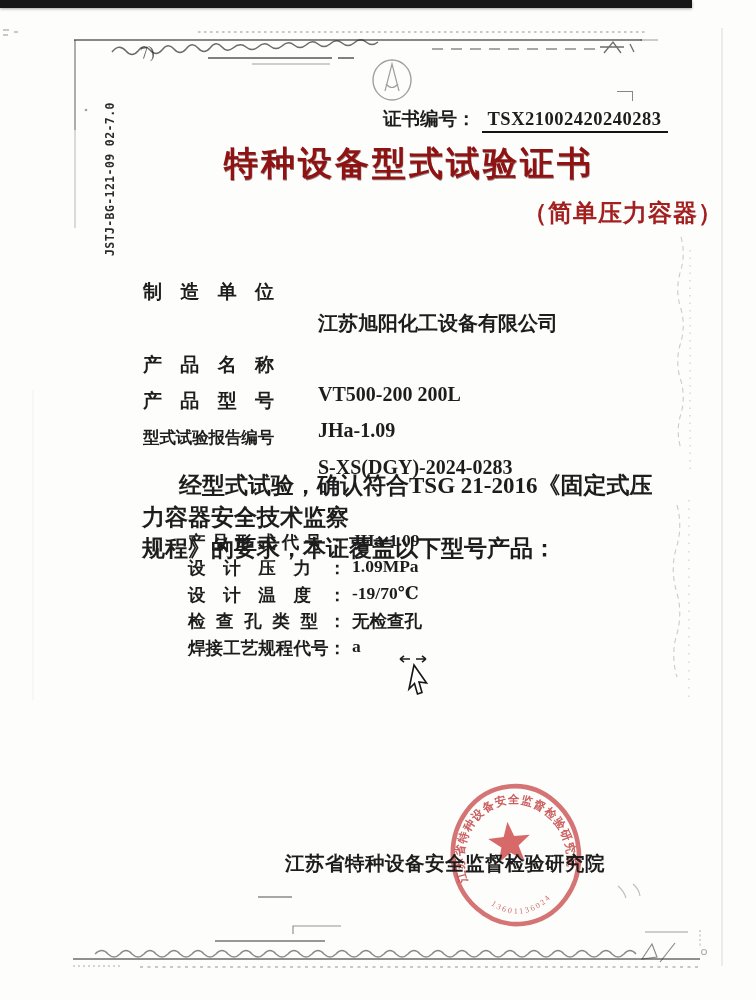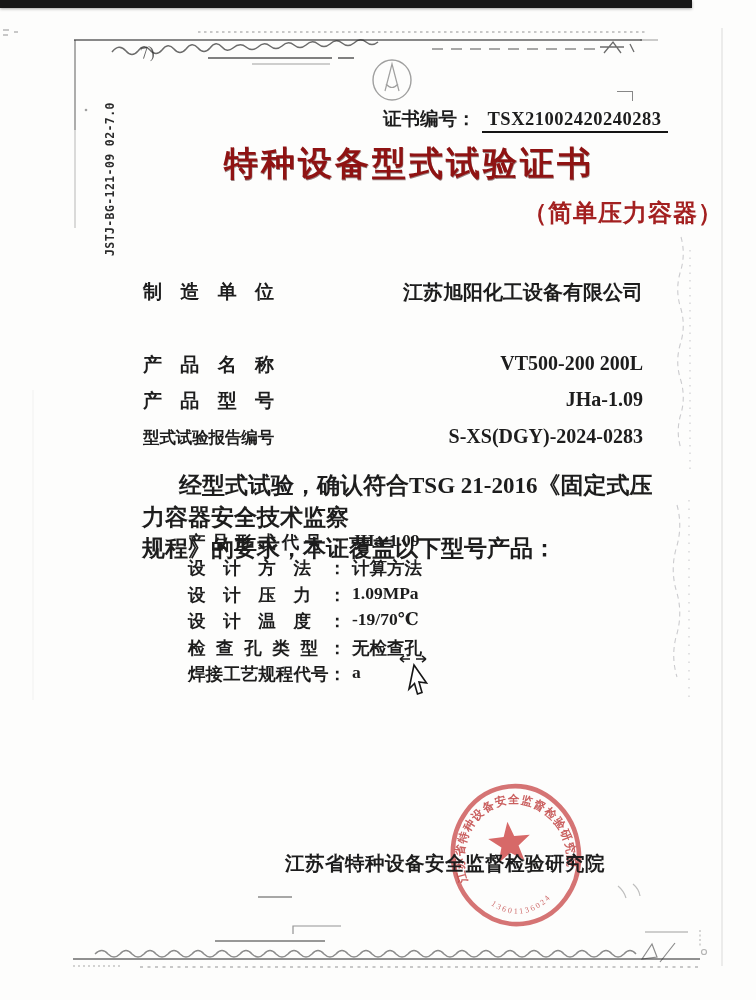--- a/index.html
+++ b/index.html
@@ -17,21 +17,21 @@
                   letter-spacing:.5px;font-weight:700;}
   .title{position:absolute;left:84px;top:141px;width:650px;text-align:center;font-size:34px;
          font-weight:700;letter-spacing:3px;color:#8f1313;text-shadow:.6px .6px 0 rgba(50,0,0,.5);}
   .subtitle{position:absolute;left:73px;top:197px;width:650px;text-align:right;font-size:24px;
             font-weight:700;letter-spacing:1px;color:#a32020;}
   .info{position:absolute;left:143px;top:279px;width:500px;}
   .info-row{height:36.4px;display:flex;gap:8px;}
   .info-label{width:131px;flex:none;font-size:19px;font-weight:700;
               text-align:justify;text-align-last:justify;text-justify:inter-character;}
   .info-row.long .info-label{font-size:16.5px;line-height:25px;letter-spacing:-.2px;}
-  .info-value{flex:1;margin-left:36px;text-align:right;font-size:20px;font-weight:600;white-space:nowrap;}
+  .info-value{flex:1;margin-left:36px;text-align:left;font-size:20px;font-weight:600;white-space:nowrap;margin-top:31px;}
   .statement{position:absolute;left:142px;top:470px;width:516px;font-size:23px;
              font-weight:600;line-height:31.5px;}
   .statement .l1{text-indent:37px;}
   .specs{position:absolute;left:188px;top:530px;}
   .spec-row{height:26.4px;display:flex;}
   .spec-label{width:158px;flex:none;font-size:17.5px;font-weight:700;
               text-align:justify;text-align-last:justify;text-justify:inter-character;}
   .spec-value{margin-left:6px;font-size:17.5px;font-weight:600;white-space:pre;}
   .issuer{position:absolute;left:285px;top:850px;font-size:19.5px;font-weight:700;letter-spacing:.5px;}
   .issue-date{position:absolute;left:468px;top:880px;font-size:20px;font-weight:700;letter-spacing:1px;}
@@ -123,24 +123,20 @@
     <div class="l1">经型式试验，确认符合TSG 21-2016《固定式压力容器安全技术监察</div>
     <div class="l2">规程》的要求，本证覆盖以下型号产品：</div>
   </div>
 
   <div class="specs">
     <div class="spec-row">
       <div class="spec-label">产品形式代号：</div>
       <div class="spec-value">JHa-1.09</div>
     </div>
     <div class="spec-row">
-      <div class="spec-label">设计方法：</div>
-      <div class="spec-value">计算方法</div>
-    </div>
-    <div class="spec-row">
       <div class="spec-label">设计压力：</div>
       <div class="spec-value">1.09MPa</div>
     </div>
     <div class="spec-row">
       <div class="spec-label">设计温度：</div>
       <div class="spec-value">-19/70℃</div>
     </div>
     <div class="spec-row">
       <div class="spec-label">检查孔类型：</div>
       <div class="spec-value">无检查孔</div>

